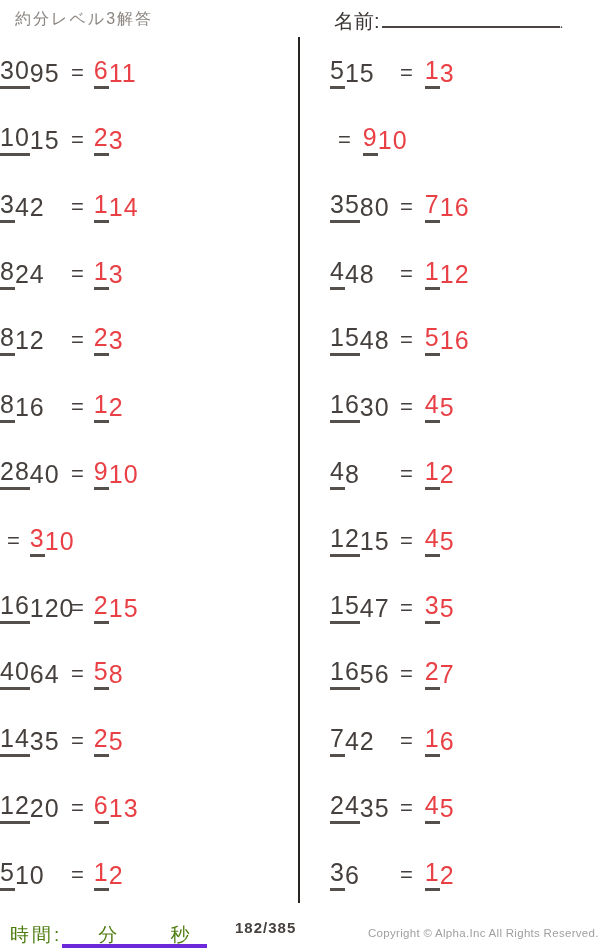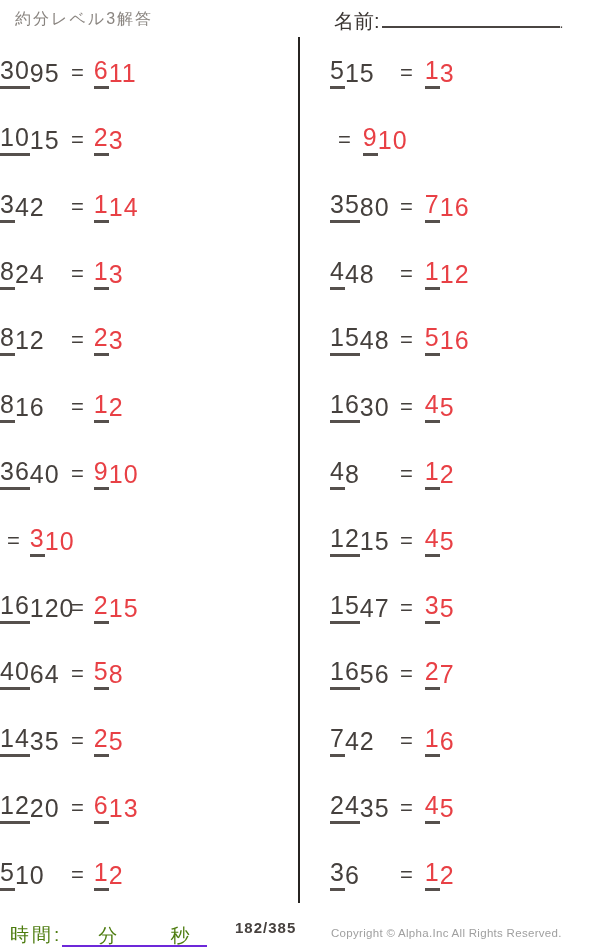--- a/index.html
+++ b/index.html
@@ -40,30 +40,30 @@
   .col-right .answer{width:53px;}
   .answer .num,.answer .den{color:#e84045;}
   .eq{font-size:22px;color:#45403d;}
   .col-left .eq{margin:0 10px 0 7px;}
   .col-right .eq{margin:0 12px 0 8px;}
   .footer-time{
     position:absolute;left:10px;top:922px;
     font-size:19px;color:#4d7c0f;letter-spacing:3px;display:flex;align-items:center;
   }
   .time-line{
-    display:inline-block;border-bottom:2px solid #6d28d9;height:22px;
+    display:inline-block;border-bottom:4px solid #6d28d9;height:22px;
   }
   .time-min{margin-left:36px;}
   .time-sec{margin-left:42px;margin-right:14px;}
   .page-number{
     position:absolute;left:235px;top:919px;
     font-size:15px;color:#46413e;letter-spacing:1px;font-weight:bold;
   }
   .copyright{
-    position:absolute;left:331px;top:927px;
+    position:absolute;left:368px;top:927px;
     font-size:11.5px;color:#9f9f9f;letter-spacing:0.3px;
   }
 </style>
 </head>
 <body>
 
 <div class="page">
 
   <div class="title">約分レベル3解答</div>
 
@@ -143,21 +143,21 @@
     </div>
     <span class="eq">=</span>
     <div class="frac answer">
       <span class="num">1</span>
       <span class="den">2</span>
     </div>
   </div>
 
   <div class="row">
     <div class="frac problem">
-      <span class="num">36</span>
+      <span class="num">28</span>
       <span class="den">40</span>
     </div>
     <span class="eq">=</span>
     <div class="frac answer">
       <span class="num">9</span>
       <span class="den">10</span>
     </div>
   </div>
 
   <div class="row">

